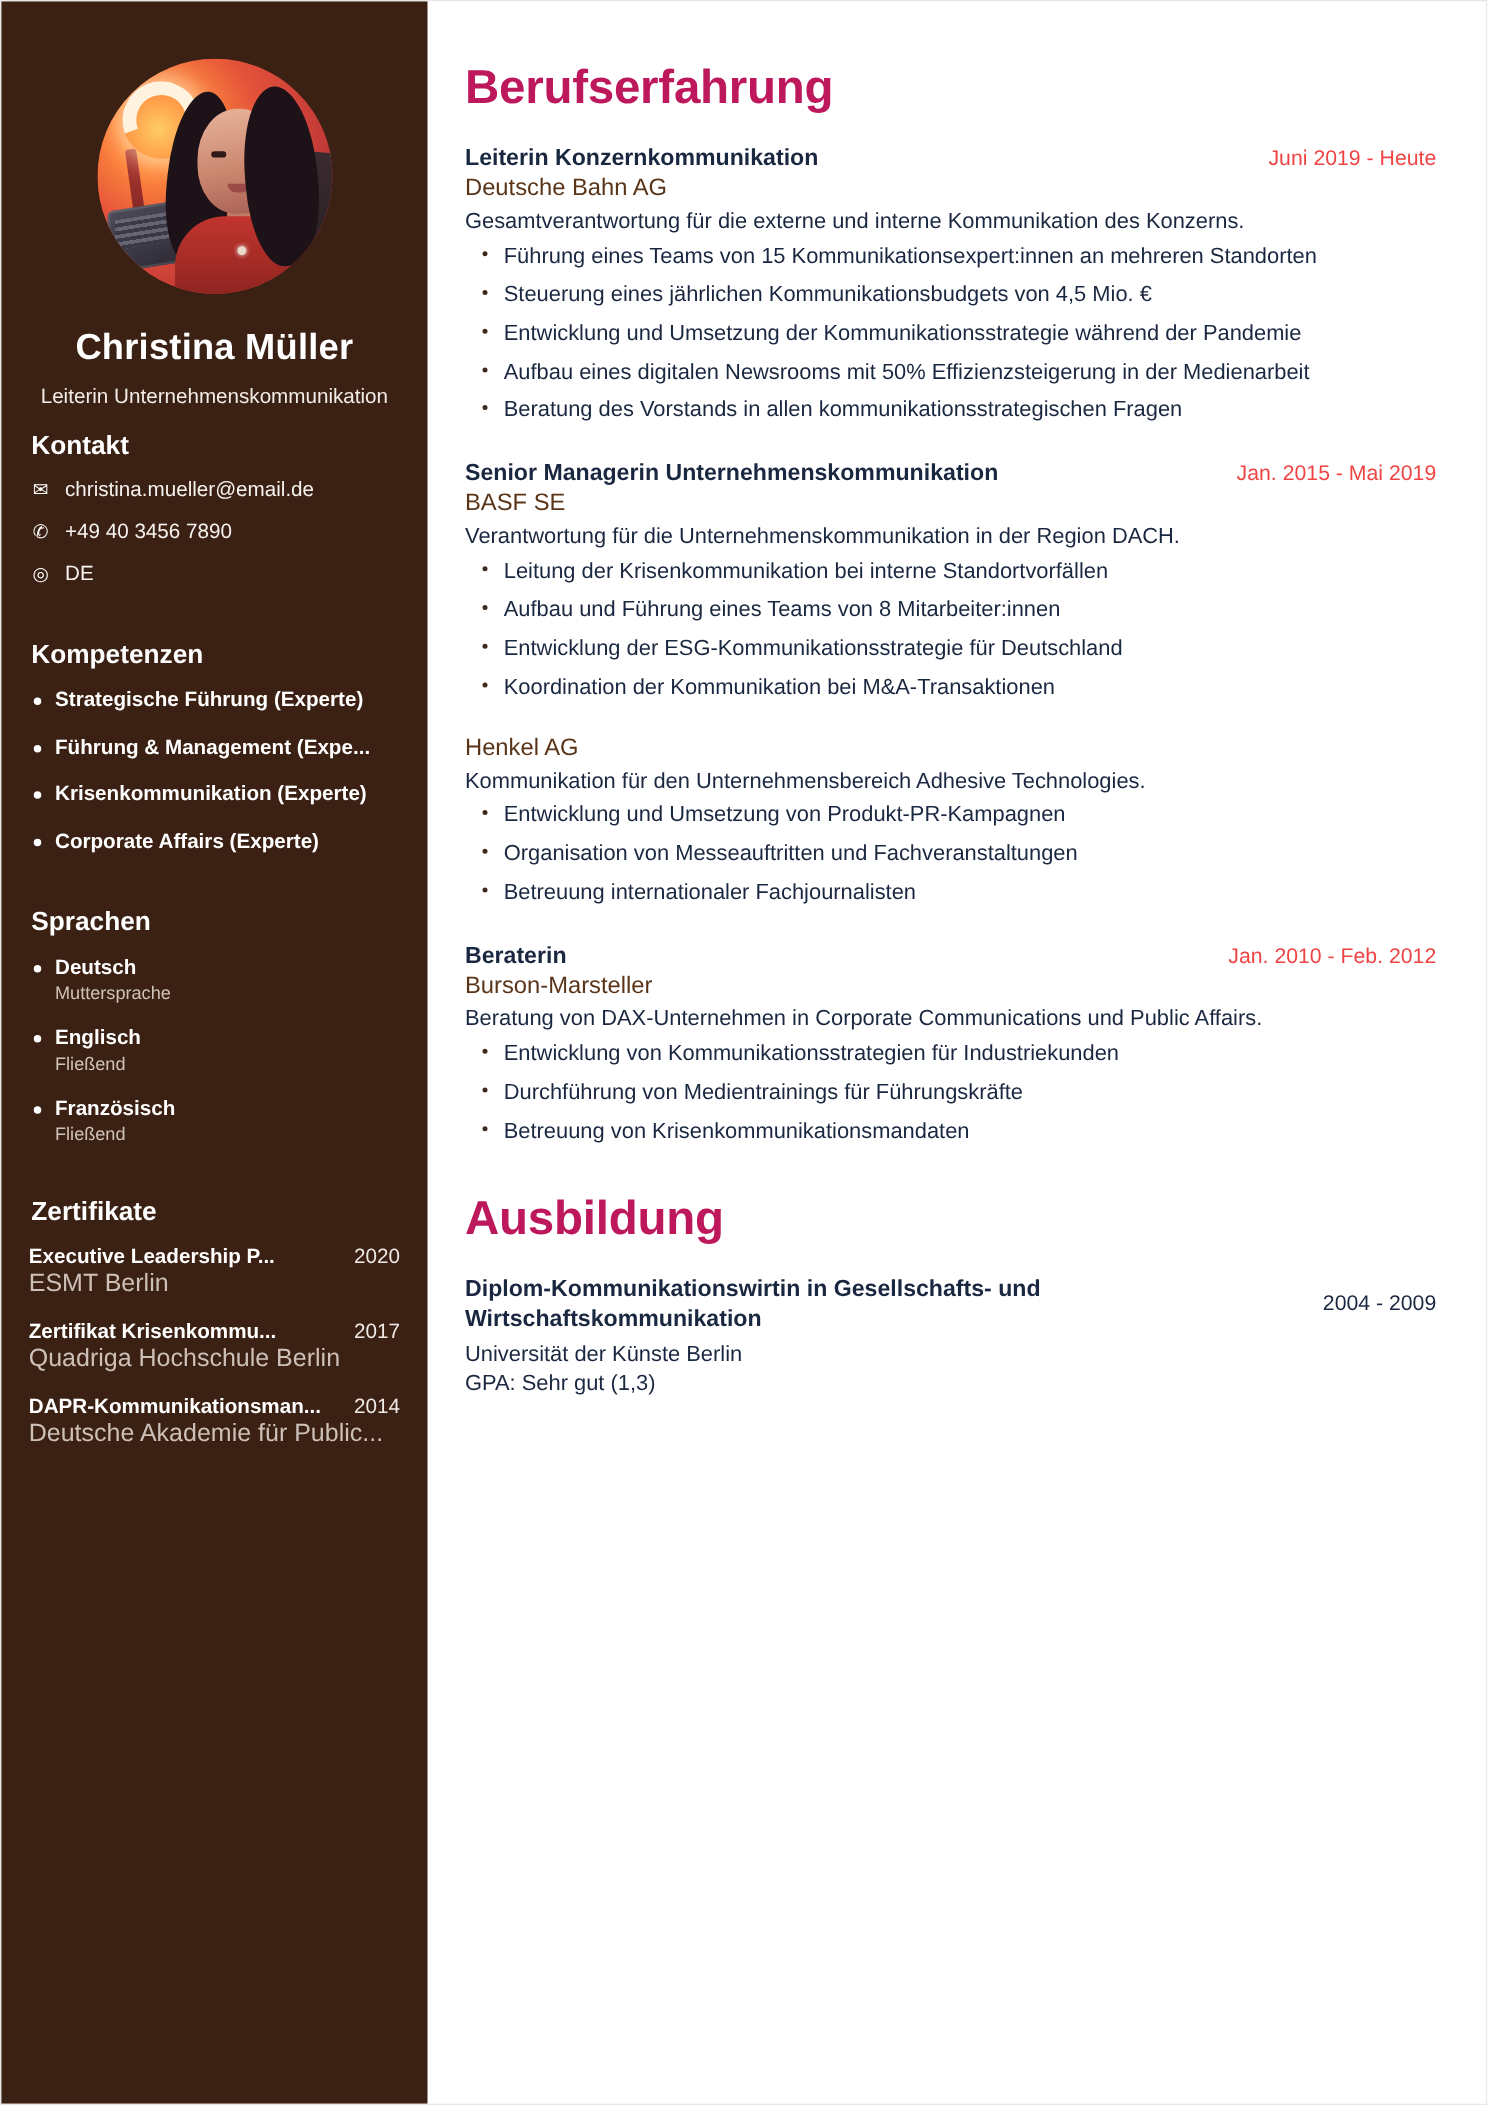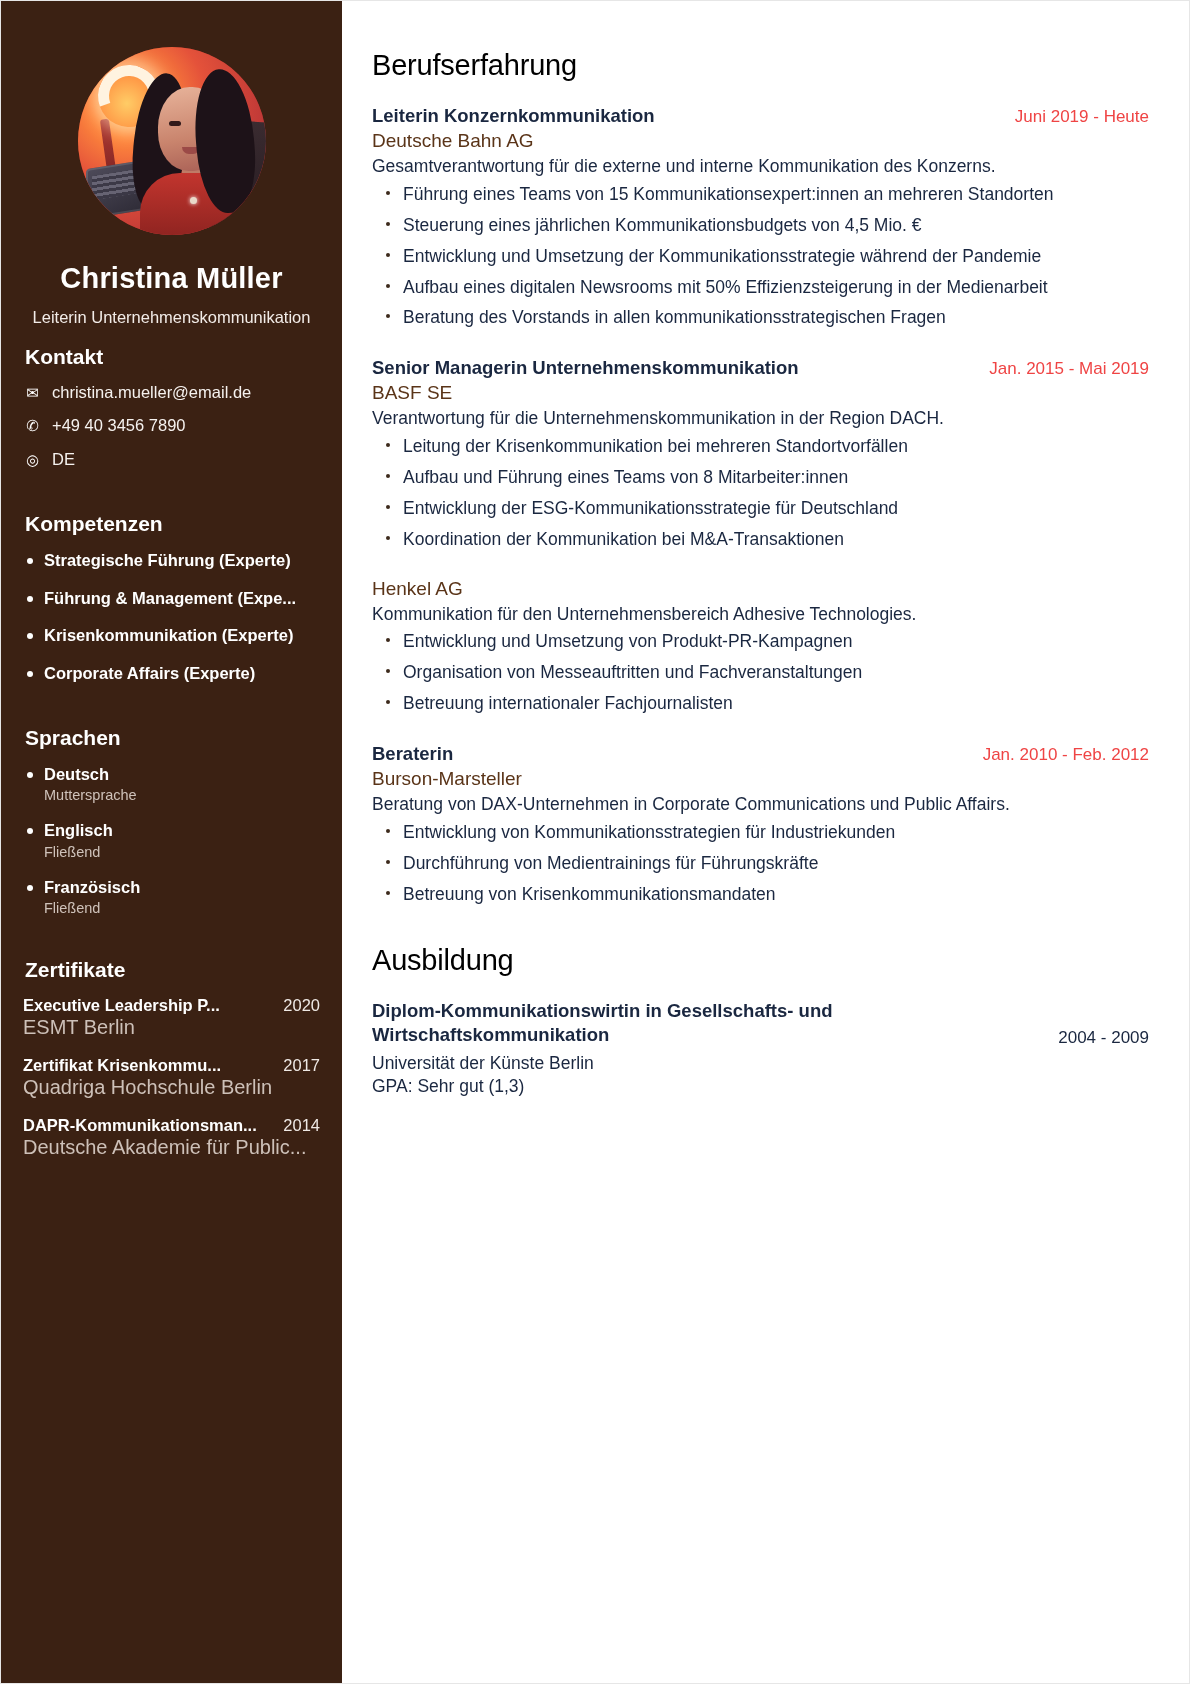--- a/index.html
+++ b/index.html
@@ -242,23 +242,23 @@
   }
 
   
   .main {
     flex: 1 1 auto;
     padding: 48px 40px 40px 30px;
     color: #16233b;
   }
 
   .sec-title {
-    font-size: 29px;
-    font-weight: normal;
-    color: #000000;
+    font-size: 38px;
+    font-weight: bold;
+    color: #be185d;
     margin-bottom: 22px;
     letter-spacing: -.2px;
   }
   .sec-title.second { margin-top: 38px; }
 
   .job { margin-bottom: 26px; }
   .job-head {
     display: flex;
     align-items: baseline;
     justify-content: space-between;
@@ -300,21 +300,21 @@
     content: "";
     position: absolute;
     left: 14px; top: 9px;
     width: 4px; height: 4px;
     border-radius: 50%;
     background: #3d2a1c;
   }
 
   .edu-head {
     display: flex;
-    align-items: flex-end;
+    align-items: center;
     justify-content: space-between;
     gap: 20px;
   }
   .edu-degree {
     font-size: 18.5px;
     font-weight: bold;
     line-height: 1.3;
     max-width: 520px;
     color: #1a2740;
   }
@@ -446,21 +446,21 @@
     </div>
 
     <div class="job">
       <div class="job-head">
         <div class="job-title">Senior Managerin Unternehmenskommunikation</div>
         <div class="job-date">Jan. 2015 - Mai 2019</div>
       </div>
       <div class="job-org">BASF SE</div>
       <div class="job-desc">Verantwortung für die Unternehmenskommunikation in der Region DACH.</div>
       <ul class="job-bullets">
-        <li>Leitung der Krisenkommunikation bei mehreren Standortvorfällen</li>
+        <li>Leitung der Krisenkommunikation bei interne Standortvorfällen</li>
         <li>Aufbau und Führung eines Teams von 8 Mitarbeiter:innen</li>
         <li>Entwicklung der ESG-Kommunikationsstrategie für Deutschland</li>
         <li>Koordination der Kommunikation bei M&amp;A-Transaktionen</li>
       </ul>
     </div>
 
     <div class="job">
       <div class="job-org">Henkel AG</div>
       <div class="job-desc">Kommunikation für den Unternehmensbereich Adhesive Technologies.</div>
       <ul class="job-bullets">

